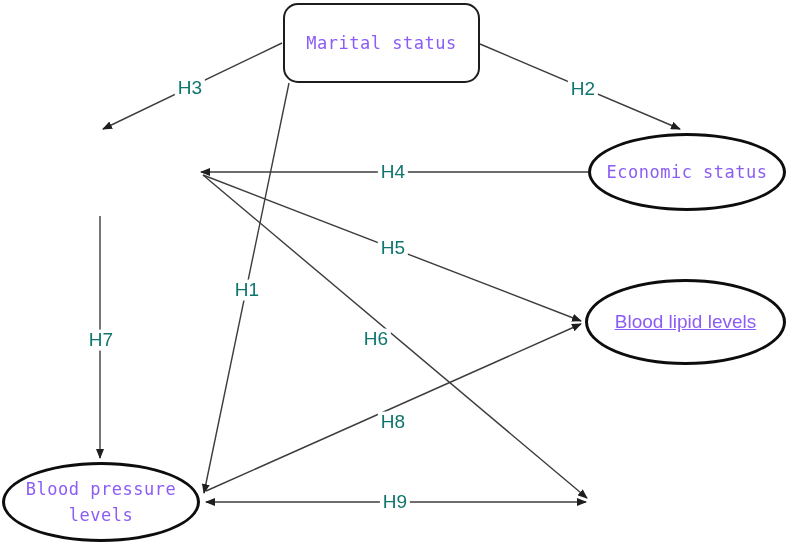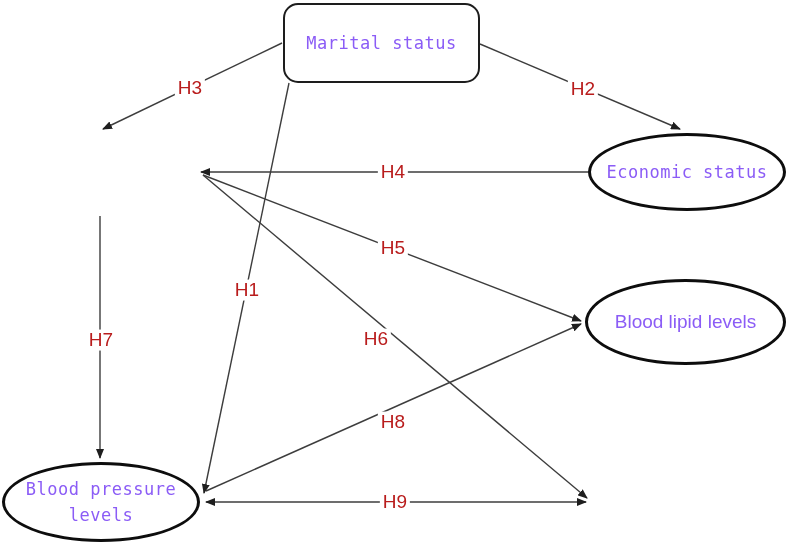--- a/index.html
+++ b/index.html
@@ -14,36 +14,36 @@
   .node {
     position:absolute; box-sizing:border-box;
     display:flex; align-items:center; justify-content:center;
     text-align:center; background:#ffffff; color:#8b5cf6;
     font-family:"DejaVu Sans Mono", monospace;
     font-size:17px; font-weight:500; letter-spacing:0.5px;
     line-height:1.55;
   }
   .ellipse { border:3px solid #0d0d0d; border-radius:50%; }
   .rounded-rect { border:2px solid #1d1d1d; border-radius:15px; }
-  .font-sans { font-family:"Liberation Sans", sans-serif; font-size:19px; font-weight:400; letter-spacing:0; }
+  .font-sans { font-family:"Liberation Sans", sans-serif; font-size:19px; font-weight:400; letter-spacing:0;text-decoration:underline; }
 
   .node-marital        { left:283px; top:3px;   width:197px; height:80px; }
   .node-dietary        { left:3px;   top:133px; width:196px; height:83px; }
   .node-economic       { left:588px; top:133px; width:198px; height:78px; }
   .node-bloodlipid     { left:585px; top:279px; width:201px; height:86px; }
   .node-bloodpressure  { left:2px;   top:462px; width:198px; height:80px; }
   .node-obesity        { left:587px; top:461px; width:200px; height:84px; }
 
   .node-bloodpressure .label-text { max-width:168px; }
 
   .edge-label {
     position:absolute; transform:translate(-50%,-50%);
     background:#ffffff; padding:0 3px;
     font-family:"Liberation Sans", sans-serif;
-    font-size:19px; color:#b91c1c; line-height:1.1;
+    font-size:19px; color:#0f766e; line-height:1.1;
   }
   .lbl-h1 { left:247px; top:290px; }
   .lbl-h2 { left:583px; top:89px;  }
   .lbl-h3 { left:190px; top:88px;  }
   .lbl-h4 { left:393px; top:172px; }
   .lbl-h5 { left:393px; top:248px; }
   .lbl-h6 { left:376px; top:339px; }
   .lbl-h7 { left:101px; top:340px; }
   .lbl-h8 { left:393px; top:422px; }
   .lbl-h9 { left:395px; top:502px; }

